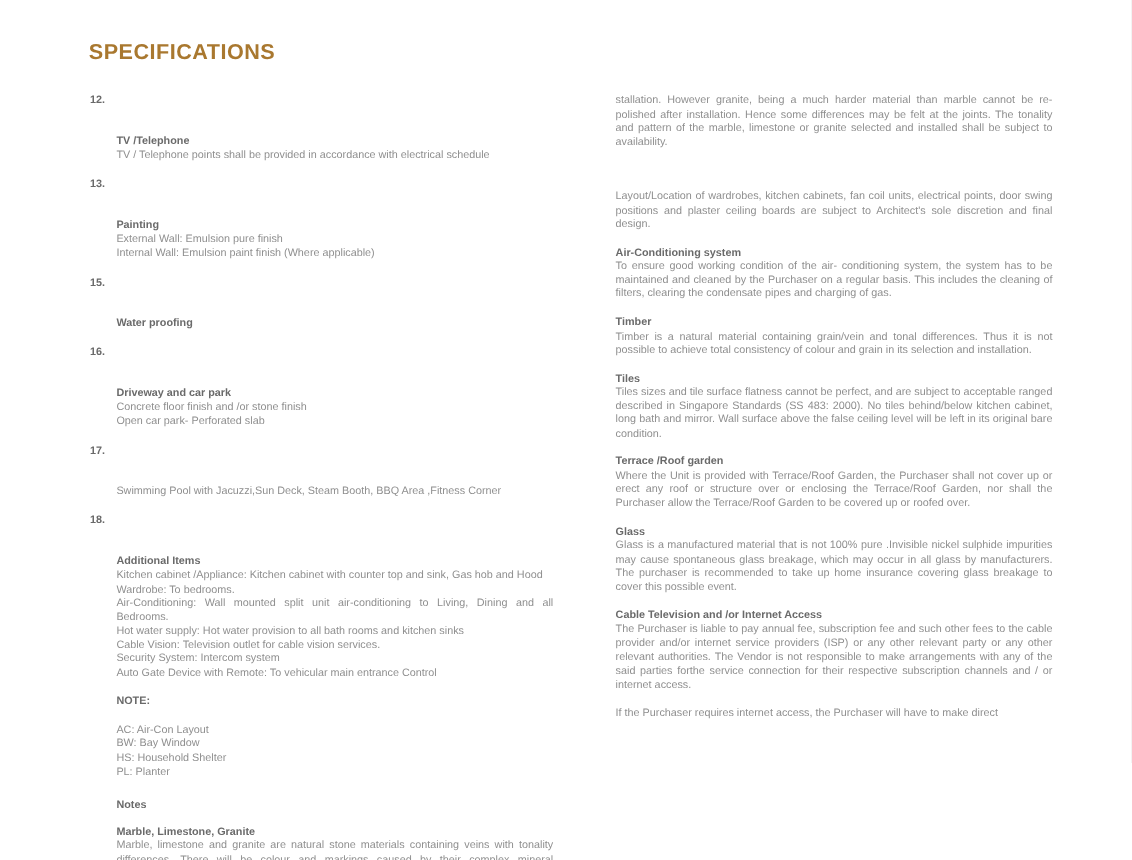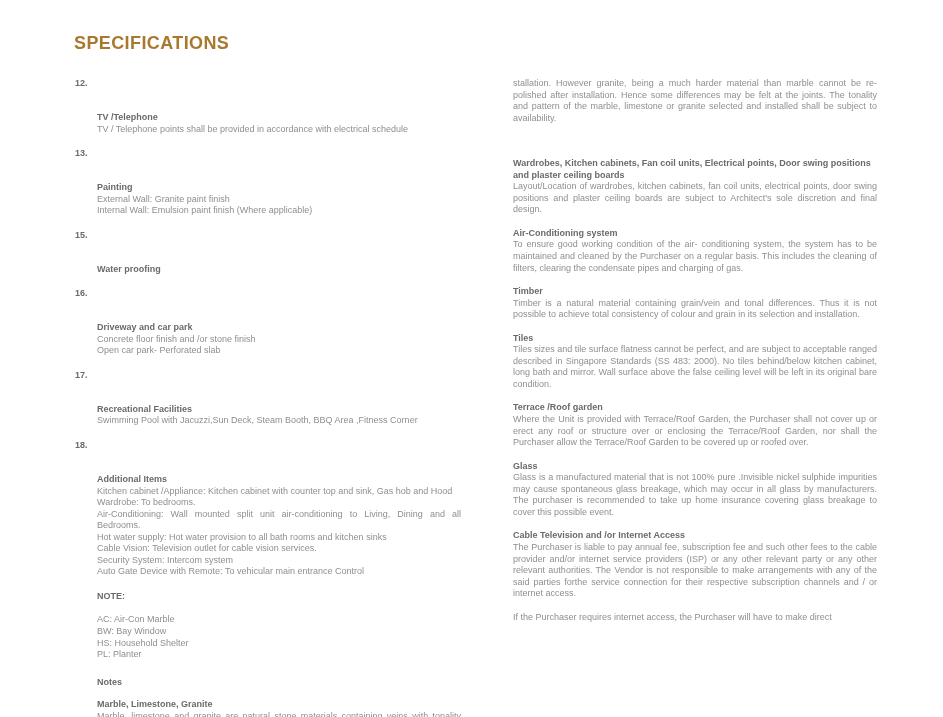--- a/index.html
+++ b/index.html
@@ -50,77 +50,75 @@
         <span class="num">12.</span>
         <div class="content">
           <div class="hd">TV /Telephone</div>
           <p class="body">TV / Telephone points shall be provided in accordance with electrical schedule</p>
         </div>
       </div>
       <div class="item">
         <span class="num">13.</span>
         <div class="content">
           <div class="hd">Painting</div>
-          <p class="body">External Wall: Granite paint finish</p>
+          <p class="body">External Wall: Emulsion pure finish</p>
           <p class="body">Internal Wall: Emulsion paint finish (Where applicable)</p>
         </div>
       </div>
       <div class="item">
         <span class="num">15.</span>
         <div class="content">
           <div class="hd">Water proofing</div>
         </div>
       </div>
       <div class="item">
         <span class="num">16.</span>
         <div class="content">
           <div class="hd">Driveway and car park</div>
           <p class="body">Concrete floor finish and /or stone finish</p>
           <p class="body">Open car park- Perforated slab</p>
         </div>
       </div>
       <div class="item">
         <span class="num">17.</span>
         <div class="content">
-          <div class="hd">Recreational Facilities</div>
           <p class="body">Swimming Pool with Jacuzzi,Sun Deck, Steam Booth, BBQ Area ,Fitness Corner</p>
         </div>
       </div>
       <div class="item">
         <span class="num">18.</span>
         <div class="content">
           <div class="hd">Additional Items</div>
           <p class="body">Kitchen cabinet /Appliance: Kitchen cabinet with counter top and sink, Gas hob and Hood</p>
           <p class="body">Wardrobe: To bedrooms.</p>
           <p class="body">Air-Conditioning: Wall mounted split unit air-conditioning to Living, Dining and all Bedrooms.</p>
           <p class="body">Hot water supply: Hot water provision to all bath rooms and kitchen sinks</p>
           <p class="body">Cable Vision: Television outlet for cable vision services.</p>
           <p class="body">Security System: Intercom system</p>
           <p class="body">Auto Gate Device with Remote: To vehicular main entrance Control</p>
         </div>
       </div>
       <div class="indent">
         <div class="hd note-label">NOTE:</div>
-        <p class="note-line">AC: Air-Con Marble</p>
+        <p class="note-line">AC: Air-Con Layout</p>
         <p class="note-line">BW: Bay Window</p>
         <p class="note-line">HS: Household Shelter</p>
         <p class="note-line">PL: Planter</p>
         <div class="hd notes-heading">Notes</div>
         <div class="note-section">
           <div class="hd">Marble, Limestone, Granite</div>
           <p class="body">Marble, limestone and granite are natural stone materials containing veins with tonality differences. There will be colour and markings caused by their complex mineral composition and incorporated impurities. While such materials can be be pre-selected before installation, this non-conformity in the marble, limestone or granite as well as non-uniformity between pieces cannot be totally avoided. Granite tiles are pre-polished before laying and care has been taken for their in-</p>
         </div>
       </div>
     </div>
   <div class="col col-right" id="rightCol">
       <div class="sec after-gap">
         <p class="body">stallation. However granite, being a much harder material than marble cannot be re-polished after installation. Hence some differences may be felt at the joints. The tonality and pattern of the marble, limestone or granite selected and installed shall be subject to availability.</p>
       </div>
       <div class="sec">
-        <div class="hd">Wardrobes, Kitchen cabinets, Fan coil units, Electrical points, Door swing positions and plaster ceiling boards</div>
         <p class="body">Layout/Location of wardrobes, kitchen cabinets, fan coil units, electrical points, door swing positions and plaster ceiling boards are subject to Architect's sole discretion and final design.</p>
       </div>
       <div class="sec">
         <div class="hd">Air-Conditioning system</div>
         <p class="body">To ensure good working condition of the air- conditioning system, the system has to be maintained and cleaned by the Purchaser on a regular basis. This includes the cleaning of filters, clearing the condensate pipes and charging of gas.</p>
       </div>
       <div class="sec">
         <div class="hd">Timber</div>
         <p class="body">Timber is a natural material containing grain/vein and tonal differences. Thus it is not possible to achieve total consistency of colour and grain in its selection and installation.</p>
       </div>

